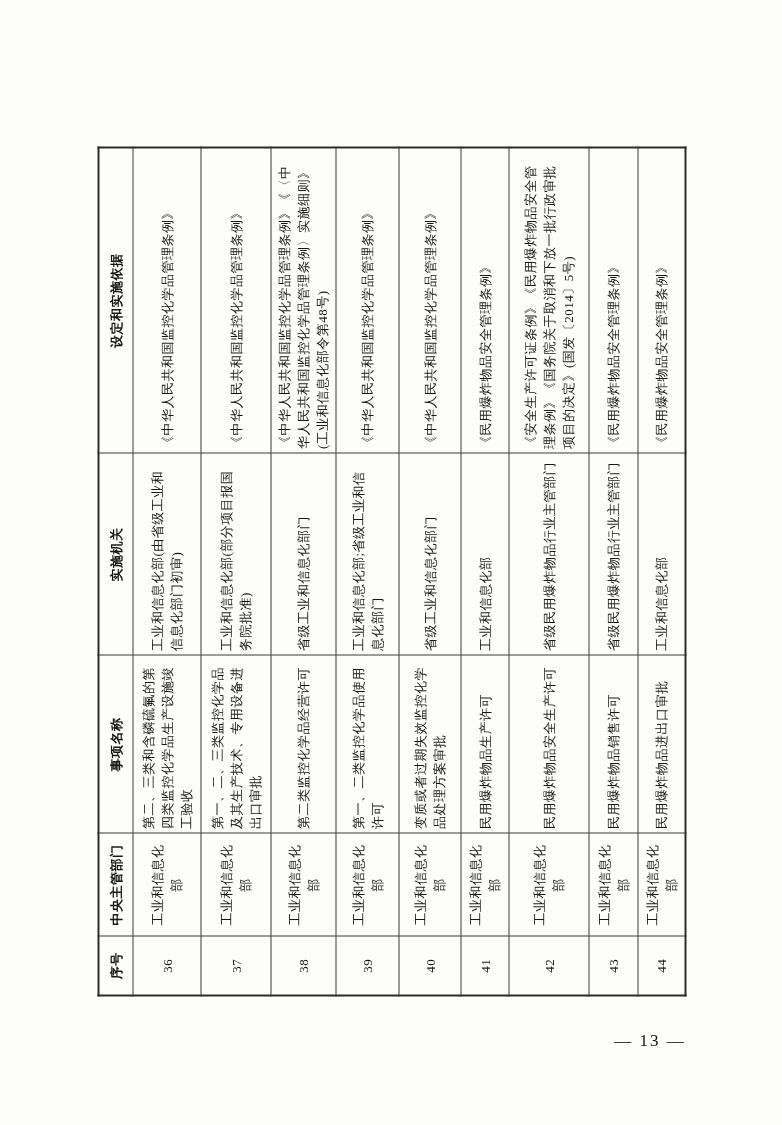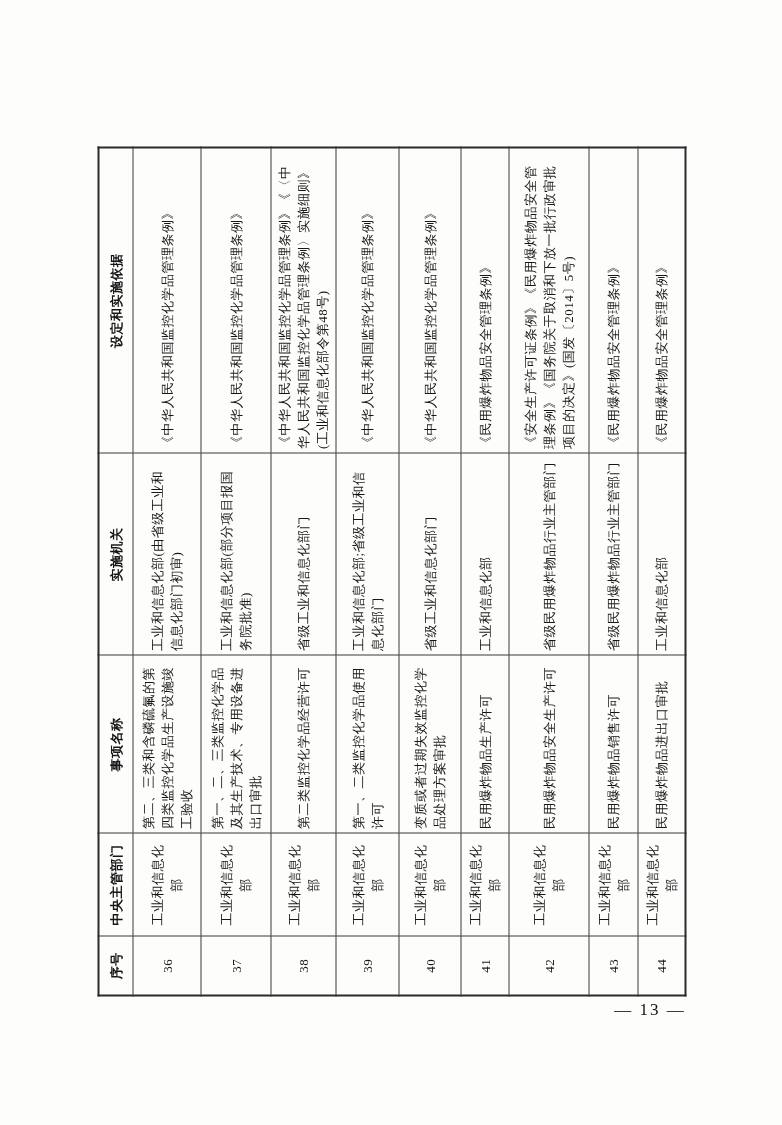--- a/index.html
+++ b/index.html
@@ -35,21 +35,21 @@
   }
   table.doc th{
     font-weight:bold;
     text-align:center;
     padding:2px 1px;
   }
   td.c-serial, td.c-dept{text-align:center;}
   td.c-item, td.c-agency, td.c-basis{text-align:left;}
   .page-number{
     position:absolute;
-    left:585px;top:1000px;
+    left:585px;top:1031px;
     width:130px;
     text-align:center;
     font-size:17px;
     letter-spacing:2px;
     color:#111;
     font-family:"Liberation Serif","DejaVu Serif",serif;
   }
 </style>
 </head>
 <body>

